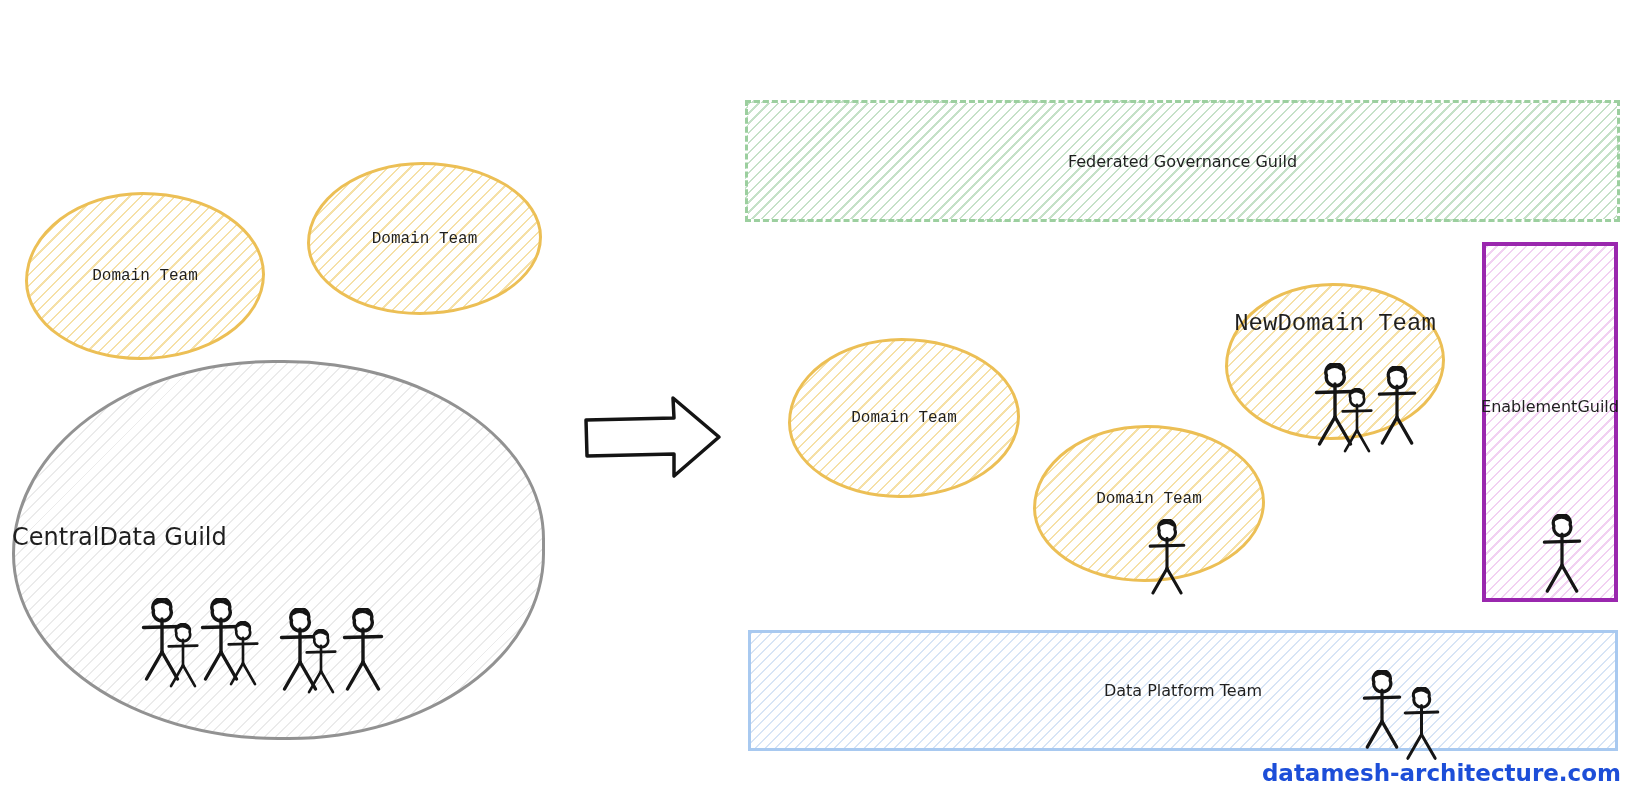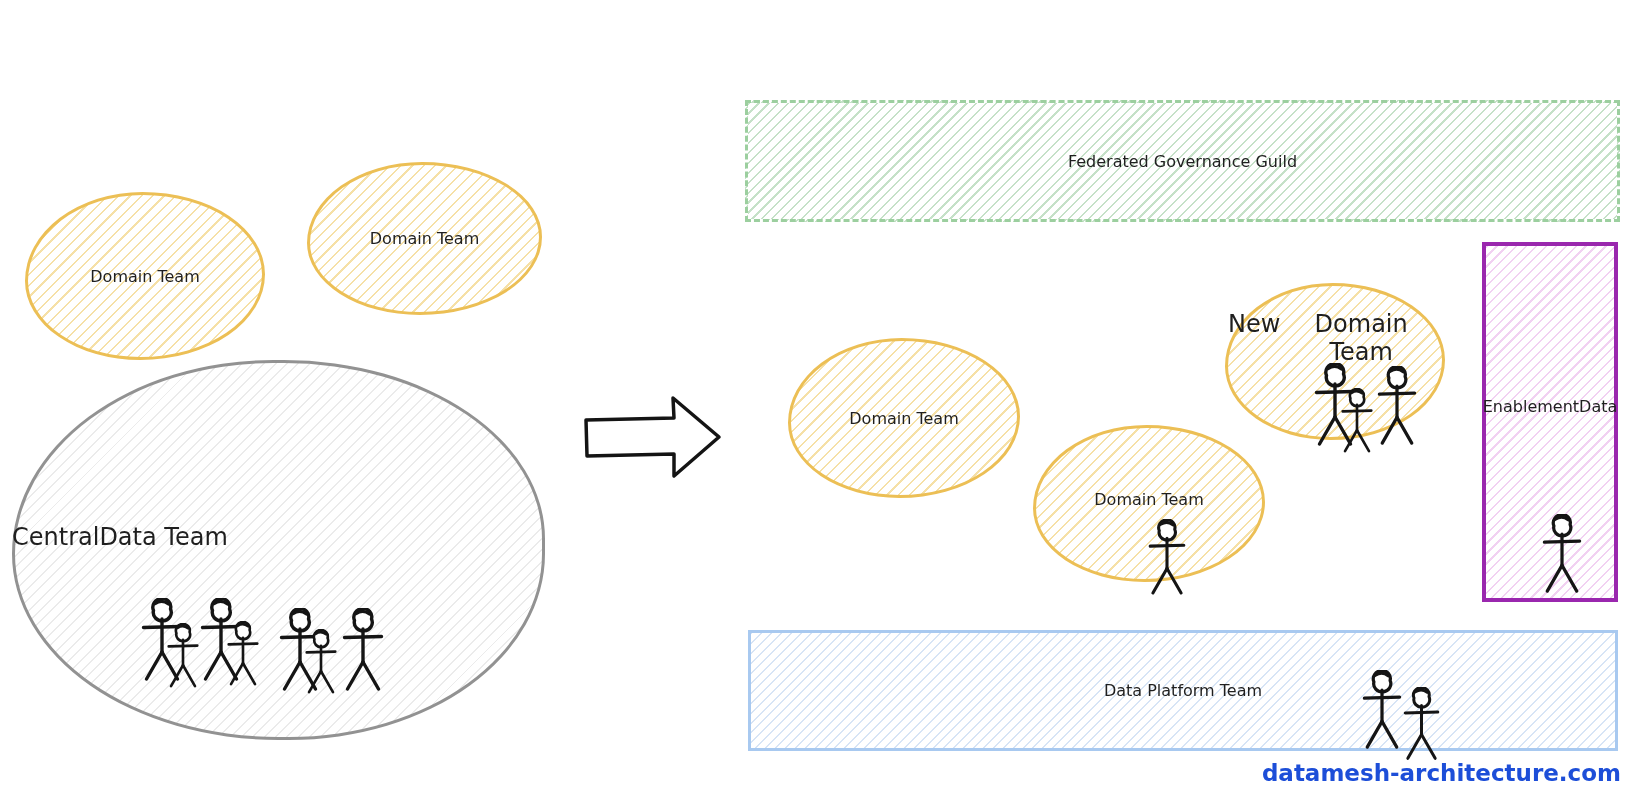--- a/index.html
+++ b/index.html
@@ -6,21 +6,21 @@
   .canvas{
     position:relative;width:1625px;height:807px;background:#ffffff;overflow:hidden;
     font-family:"DejaVu Sans","Liberation Sans",sans-serif;color:#1b1b1b;
   }
   .title{
     position:absolute;left:0;top:10px;width:1625px;text-align:center;
     font-size:40px;font-weight:bold;letter-spacing:.5px;color:#111;
   }
   .ellipse{
     position:absolute;display:flex;align-items:center;justify-content:center;
-    text-align:center;box-sizing:border-box;
+    text-align:center;box-sizing:border-box;font-family:Liberation Mono, monospace;
   }
   .yellow{
     border:3px solid #ecbf55;
     border-radius:49% 51% 52% 48% / 53% 49% 51% 47%;
     background:repeating-linear-gradient(135deg, rgba(238,199,94,.55) 0 1.6px, rgba(255,255,255,0) 1.6px 8px);
   }
   .grayell{
     border:3px solid #929292;
     border-radius:50% 50% 49% 51% / 52% 48% 50% 50%;
     background:repeating-linear-gradient(135deg, rgba(0,0,0,.08) 0 1.4px, rgba(255,255,255,0) 1.4px 8px);
@@ -80,21 +80,21 @@
   </div>
 
   <div class="ellipse grayell" style="left:12px;top:360px;width:533px;height:380px;">
     <div class="lbl2 abs-lbl" style="top:160px;">
       <span></span>
     </div>
   </div>
 
   <div class="lbl2 abs-lbl" style="left:12px;top:522px;width:533px;position:absolute;z-index:2;text-align:center;">
     <span>Central</span>
-    <span>Data Team</span>
+    <span>Data Guild</span>
   </div>
 
   <svg class="person" style="left:140px;top:598px;width:44px;height:84px;">
       <use href="#stickman"></use>
     </svg>
   <svg class="person" style="left:166px;top:623px;width:34px;height:66px;">
       <use href="#stickman"></use>
     </svg>
   <svg class="person" style="left:199px;top:598px;width:44px;height:84px;">
       <use href="#stickman"></use>
@@ -143,21 +143,21 @@
   <svg class="person" style="left:1340px;top:388px;width:34px;height:66px;">
       <use href="#stickman"></use>
     </svg>
   <svg class="person" style="left:1376px;top:366px;width:42px;height:80px;">
       <use href="#stickman"></use>
     </svg>
 
   <div class="box purple" style="left:1482px;top:242px;width:136px;height:360px;">
     <div class="lbl2 lbl-sm" style="margin-bottom:30px;">
       <span>Enablement</span>
-      <span>Data</span>
+      <span>Guild</span>
     </div>
   </div>
   <svg class="person" style="left:1541px;top:514px;width:42px;height:80px;">
       <use href="#stickman"></use>
     </svg>
 
   <div class="box blue" style="left:748px;top:622px;width:870px;height:121px;margin-top:8px;">
     <span class="lbl">Data Platform Team</span>
   </div>
   <svg class="person" style="left:1361px;top:670px;width:42px;height:80px;">

